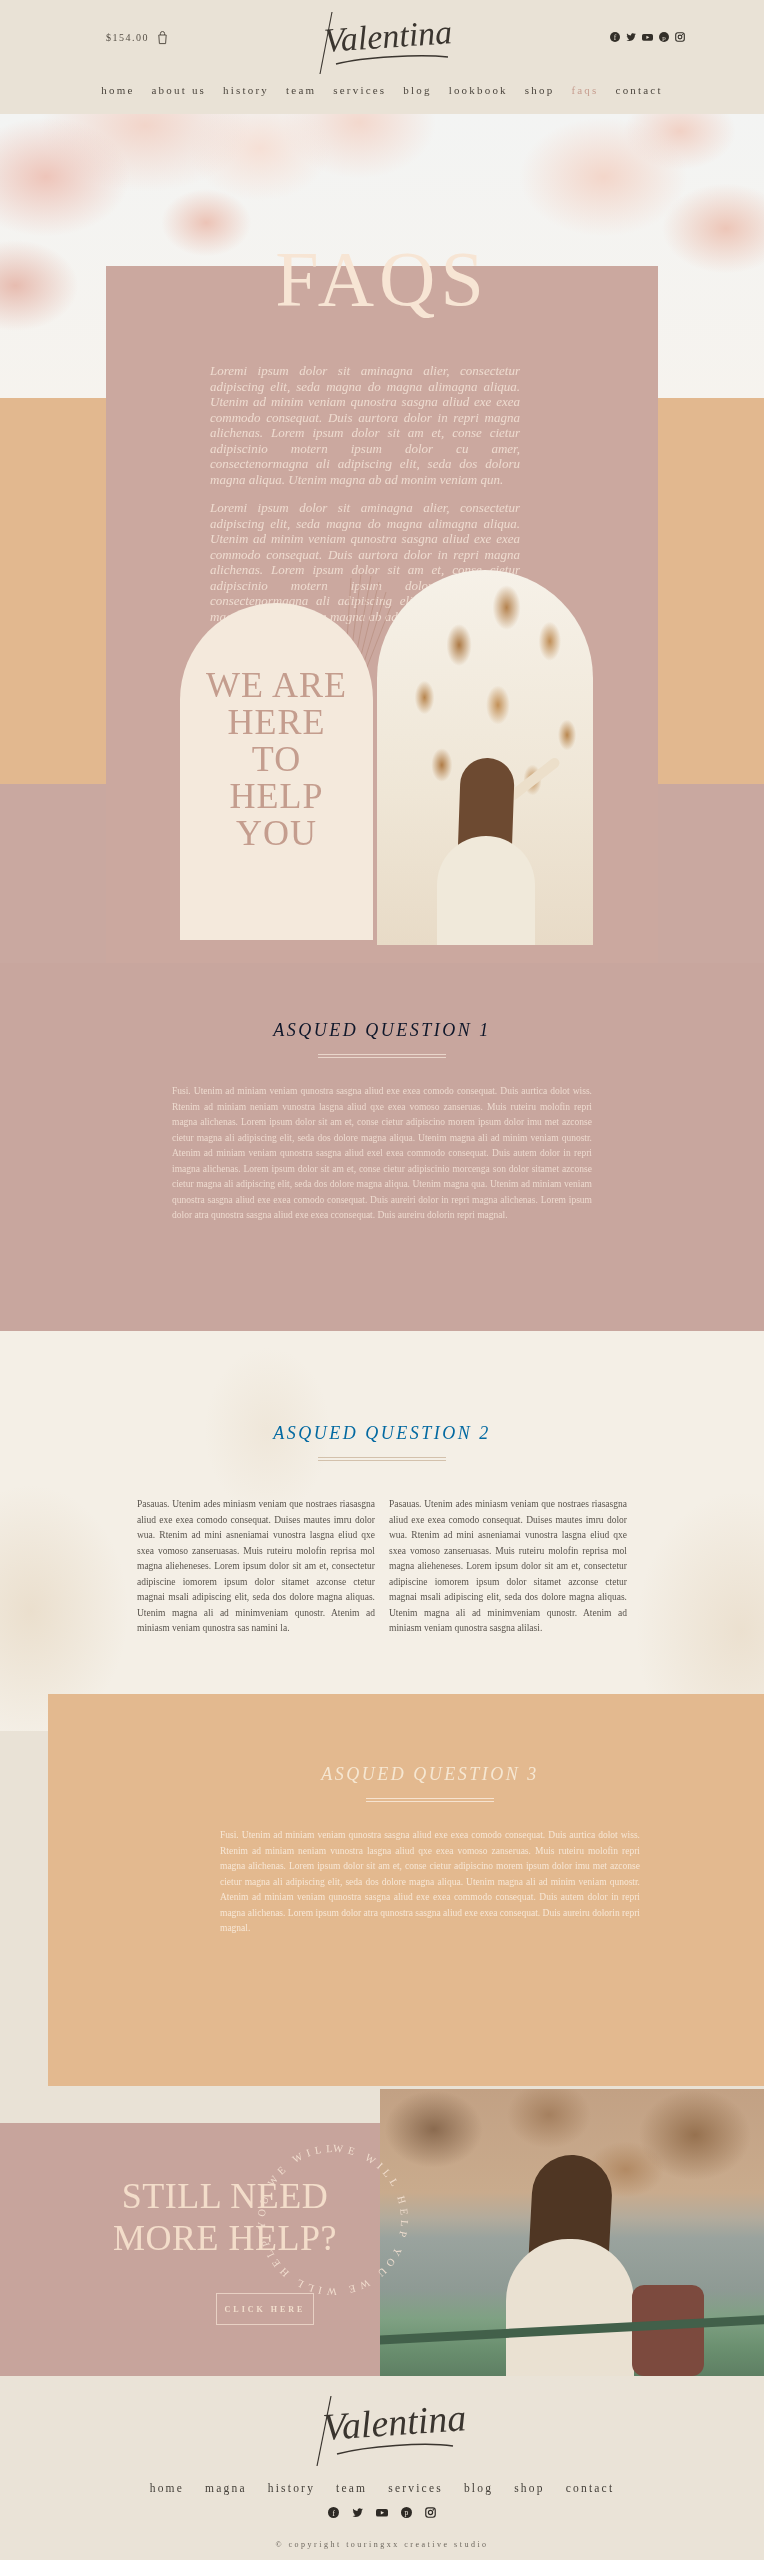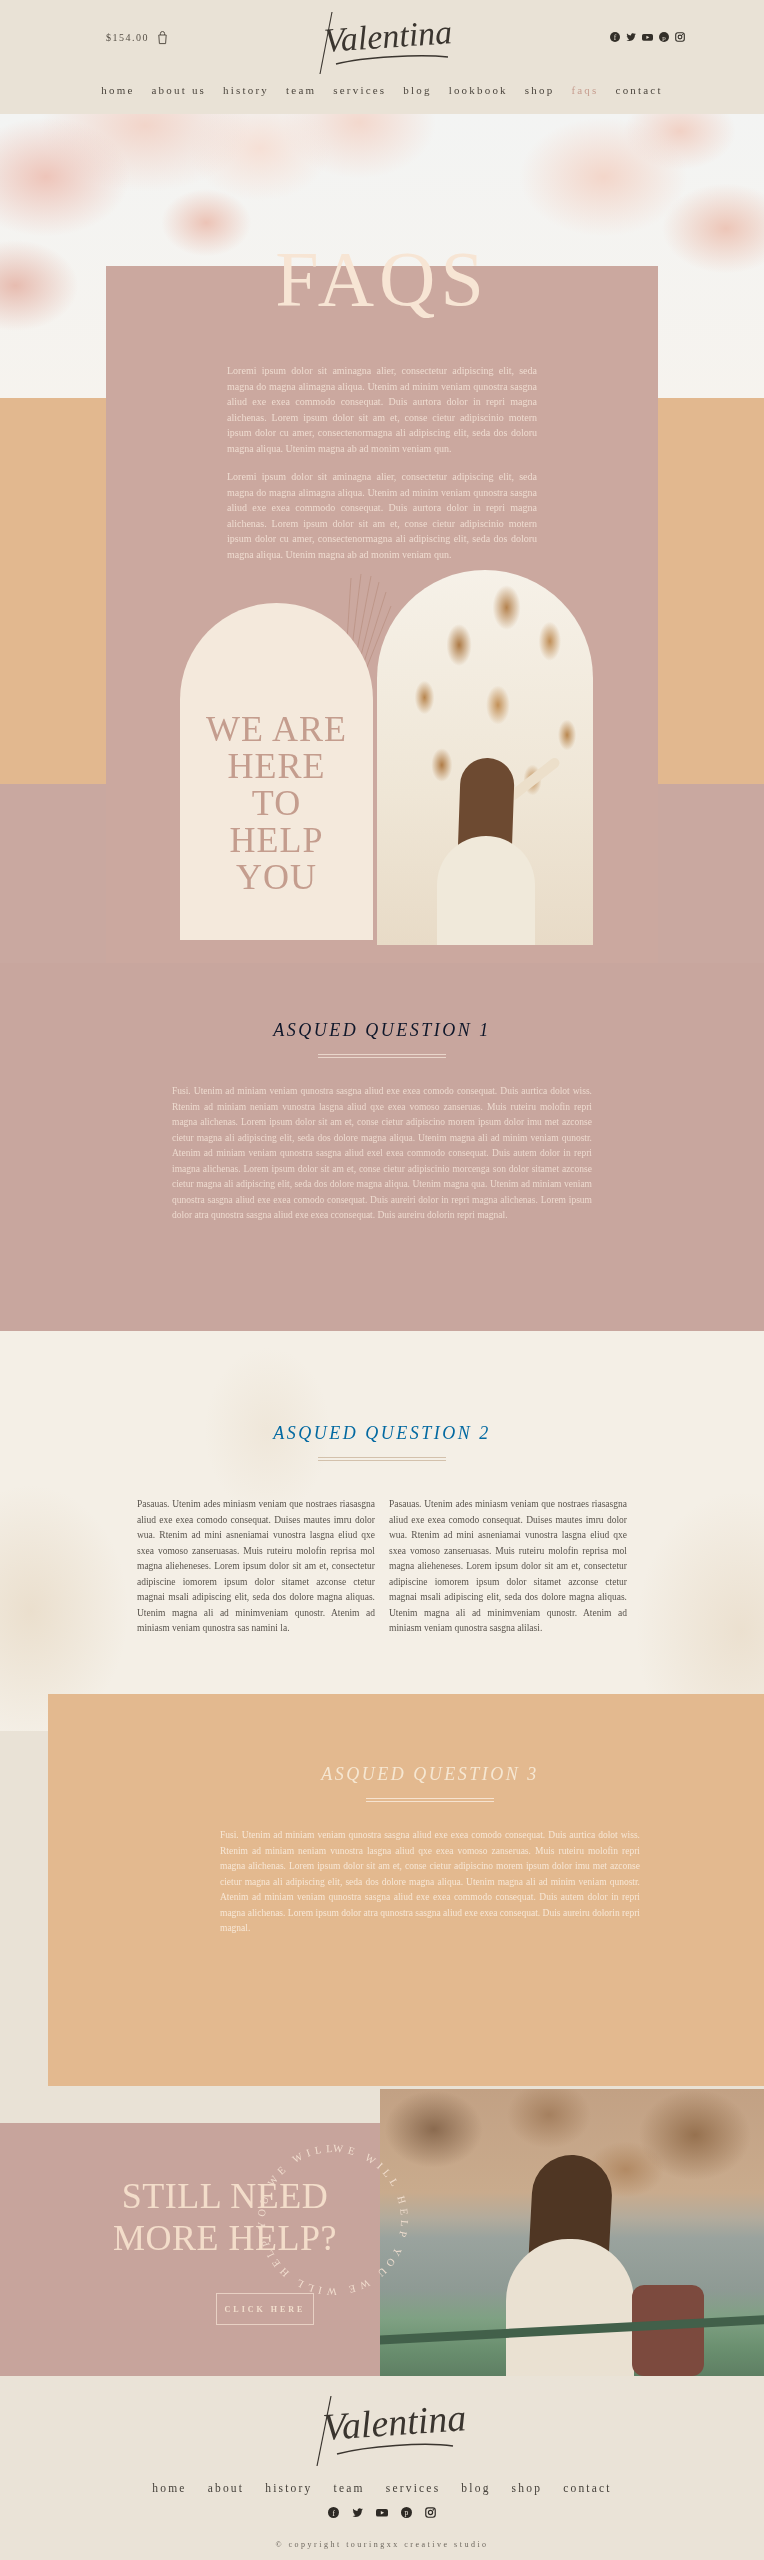--- a/index.html
+++ b/index.html
@@ -32,27 +32,27 @@
       radial-gradient(ellipse 60px 45px at 27% 38%, #ecc3b6 0%, rgba(236,195,182,0) 75%),
       radial-gradient(ellipse 120px 85px at 79% 22%, #f3d6ca 0%, rgba(243,214,202,0) 70%),
       radial-gradient(ellipse 85px 60px at 95% 40%, #edc6b8 0%, rgba(237,198,184,0) 75%),
       radial-gradient(ellipse 80px 55px at 89% 6%, #f1d1c5 0%, rgba(241,209,197,0) 70%),
       linear-gradient(180deg, #f3f4f3 0%, #f6f3ee 100%);
   }
   .tan-block { position:absolute; top:284px; left:0; width:764px; height:386px; background:#e2b88f; }
   .rose-rect { position:absolute; top:152px; left:106px; width:552px; height:697px; background:#cba89f; }
   .faqs-title { position:absolute; top:120px; left:0; width:764px; text-align:center; z-index:2;
                 font-size:78px; font-weight:400; letter-spacing:5px; color:#f7e5d4; }
-  .hero-copy { position:absolute; top:249px; left:227px; width:310px; z-index:2; text-align:justify;
-               font-size:10px; line-height:15.5px; color:rgba(247,232,220,0.8); }
+  .hero-copy { position:absolute; top:249px; left:210px; width:310px; z-index:2; text-align:justify;
+               font-size:13px; line-height:15.5px; color:rgba(247,232,220,0.8);font-style:italic; }
   .hero-copy p + p { margin-top:13px; }
 
   .arch-left { position:absolute; left:180px; top:489px; width:193px; height:337px;
                background:#f4e9dc; border-radius:97px 97px 0 0; z-index:3; }
-  .arch-msg { margin-top:108px; text-align:center; font-size:36px; line-height:37px;
+  .arch-msg { margin-top:64px; text-align:center; font-size:36px; line-height:37px;
               letter-spacing:1px; color:#c49d8e; }
   .fan { position:absolute; left:341px; top:458px; z-index:2; }
   .arch-right { position:absolute; left:377px; top:456px; width:216px; height:375px;
                 border-radius:108px 108px 0 0; overflow:hidden; z-index:3;
     background:
       radial-gradient(ellipse 20px 32px at 60% 10%, #b5834f 0%, rgba(181,131,79,0) 70%),
       radial-gradient(ellipse 16px 28px at 80% 19%, #c08f58 0%, rgba(192,143,88,0) 70%),
       radial-gradient(ellipse 18px 30px at 38% 20%, #ad7a45 0%, rgba(173,122,69,0) 70%),
       radial-gradient(ellipse 14px 24px at 22% 34%, #b8864f 0%, rgba(184,134,79,0) 70%),
       radial-gradient(ellipse 17px 28px at 56% 36%, #c39158 0%, rgba(195,145,88,0) 70%),
@@ -275,21 +275,21 @@
     <div class="f-logo">
       <svg width="170" height="84" viewBox="0 0 170 84">
         <text class="logo-text" x="26" y="50" font-size="38" transform="rotate(-4 85 42)">Valentina</text>
         <path d="M40 68 C70 60 128 56 156 60" stroke="#3a352f" stroke-width="1.5" fill="none"></path>
         <path d="M34 10 L20 80" stroke="#3a352f" stroke-width="1.2" fill="none"></path>
       </svg>
     </div>
 
     <nav class="f-nav">
       <span>home</span>
-      <span>about</span>
+      <span>magna</span>
       <span>history</span>
       <span>team</span>
       <span>services</span>
       <span>blog</span>
       <span>shop</span>
       <span>contact</span>
     </nav>
 
     <div class="f-social">
       <svg width="11" height="11" viewBox="0 0 10 10" fill="currentColor">

